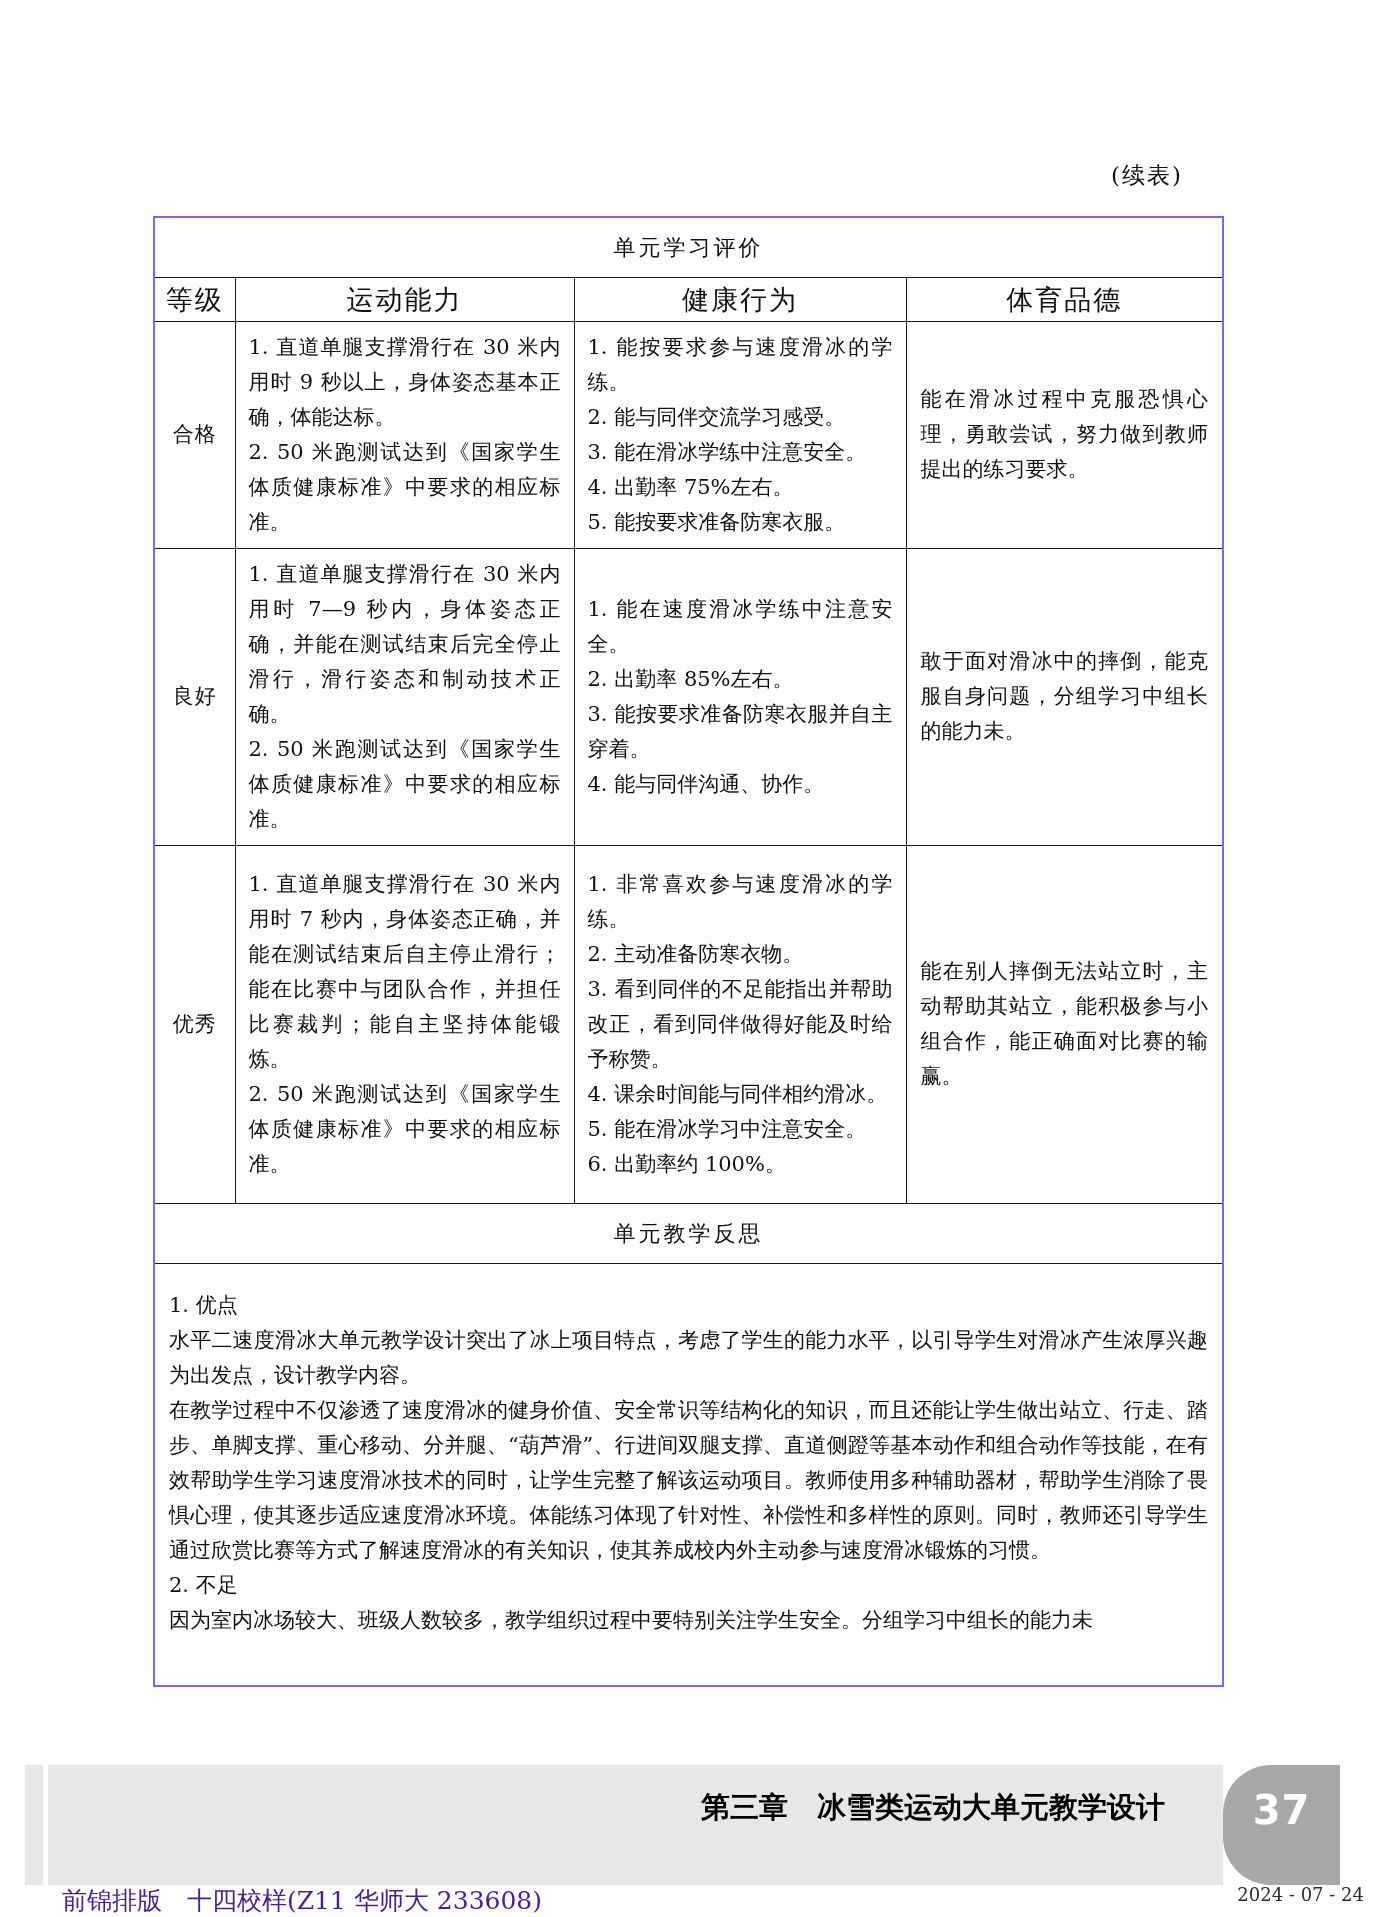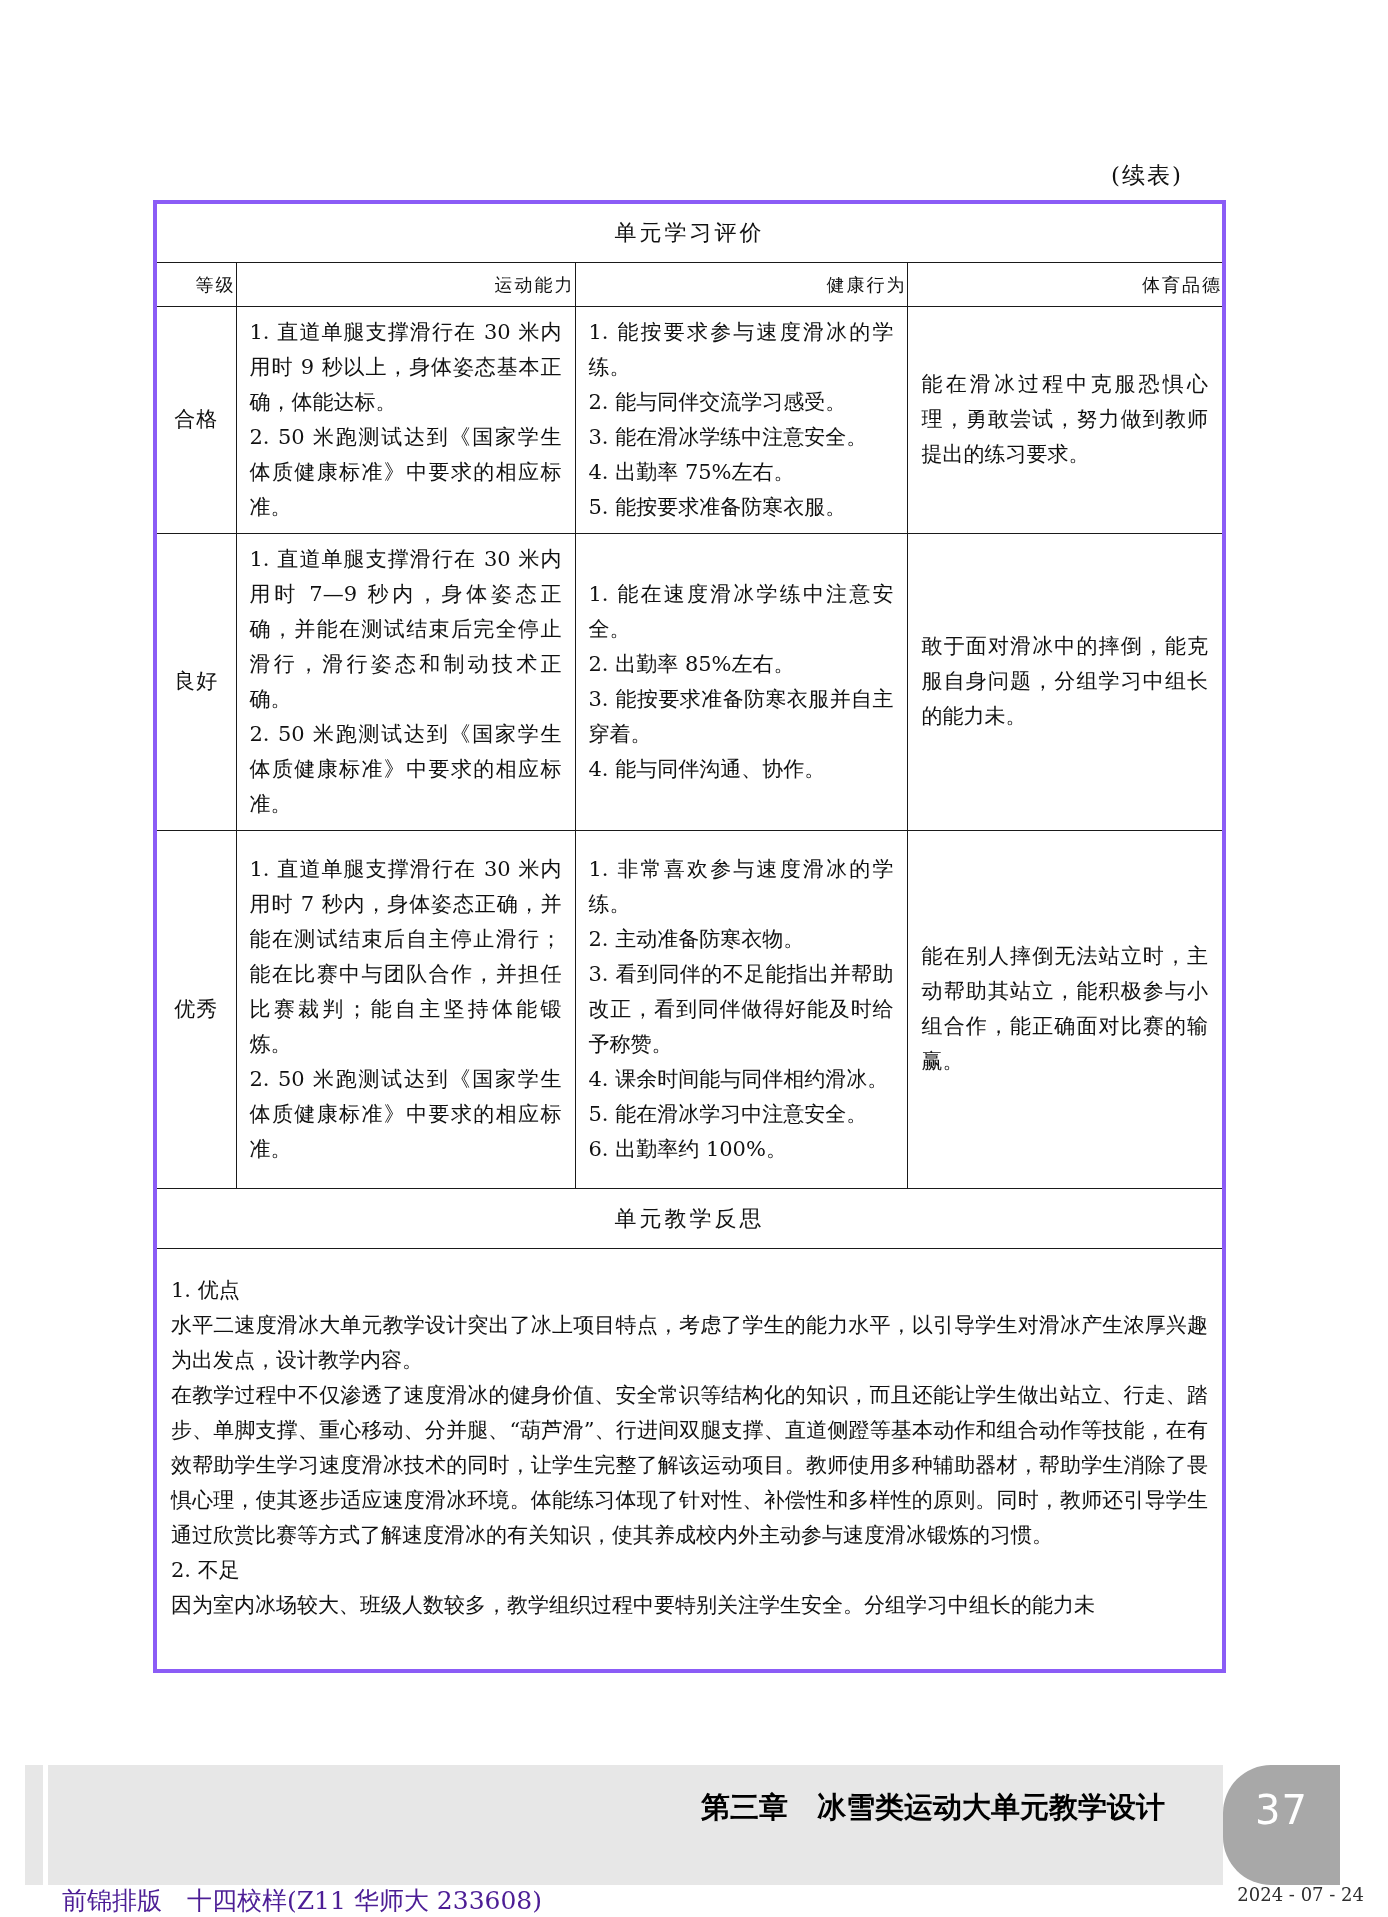--- a/index.html
+++ b/index.html
@@ -32,33 +32,33 @@
     top: 200px;
     width: 1069px;
     border-collapse: collapse;
     table-layout: fixed;
     font-size: 21px;
     line-height: 35px;
   }
   table.eval, table.eval td, table.eval th {
     border: 1px solid #1a1a1a;
   }
-  table.eval { border: 4px solid #8b5cf6; }
+  table.eval { border: 2px solid #8b5cf6; margin-top: 16px; }
   td.title-cell {
     height: 60px;
     text-align: center;
     font-size: 22px;
     letter-spacing: 3px;
     font-weight: normal;
   }
   th.col-head {
     height: 44px;
-    text-align: right;
+    text-align: center;
     font-weight: normal;
-    font-size: 18px;
+    font-size: 27px;
     letter-spacing: 2px;
   }
   td.level-cell {
     text-align: center;
     vertical-align: middle;
     padding: 0 6px;
     letter-spacing: 1px;
   }
   td.list-cell {
     vertical-align: middle;
@@ -125,21 +125,21 @@
     background: #a8a8a8;
     border-radius: 48px 0 0 48px;
   }
   .page-num {
     position: absolute;
     top: 22px;
     left: 0;
     width: 100%;
     text-align: center;
     font-family: "DejaVu Sans", "Liberation Sans", sans-serif;
-    font-weight: normal;
+    font-weight: bold;
     font-size: 40px;
     color: #ffffff;
     letter-spacing: 1px;
   }
   .proof-info {
     position: absolute;
     left: 62px;
     top: 1884px;
     font-size: 25px;
     color: #4c1d95;

